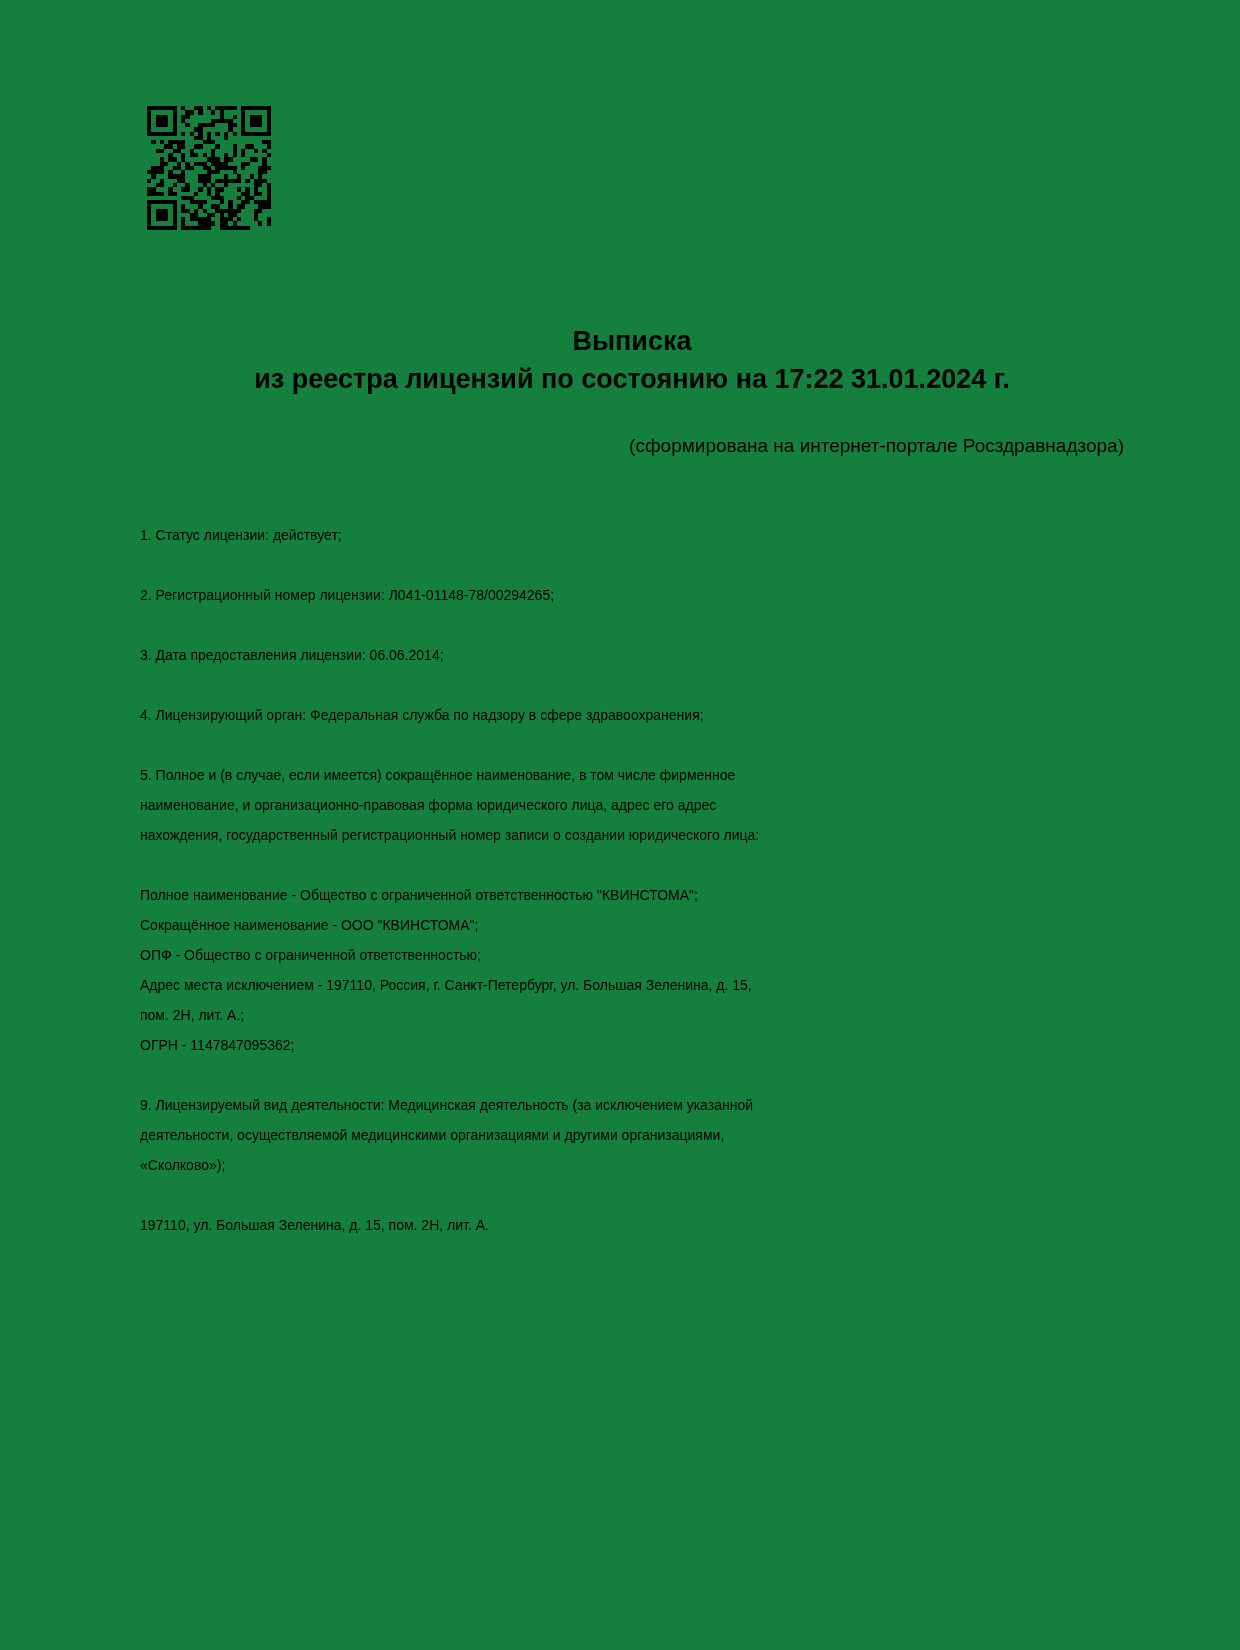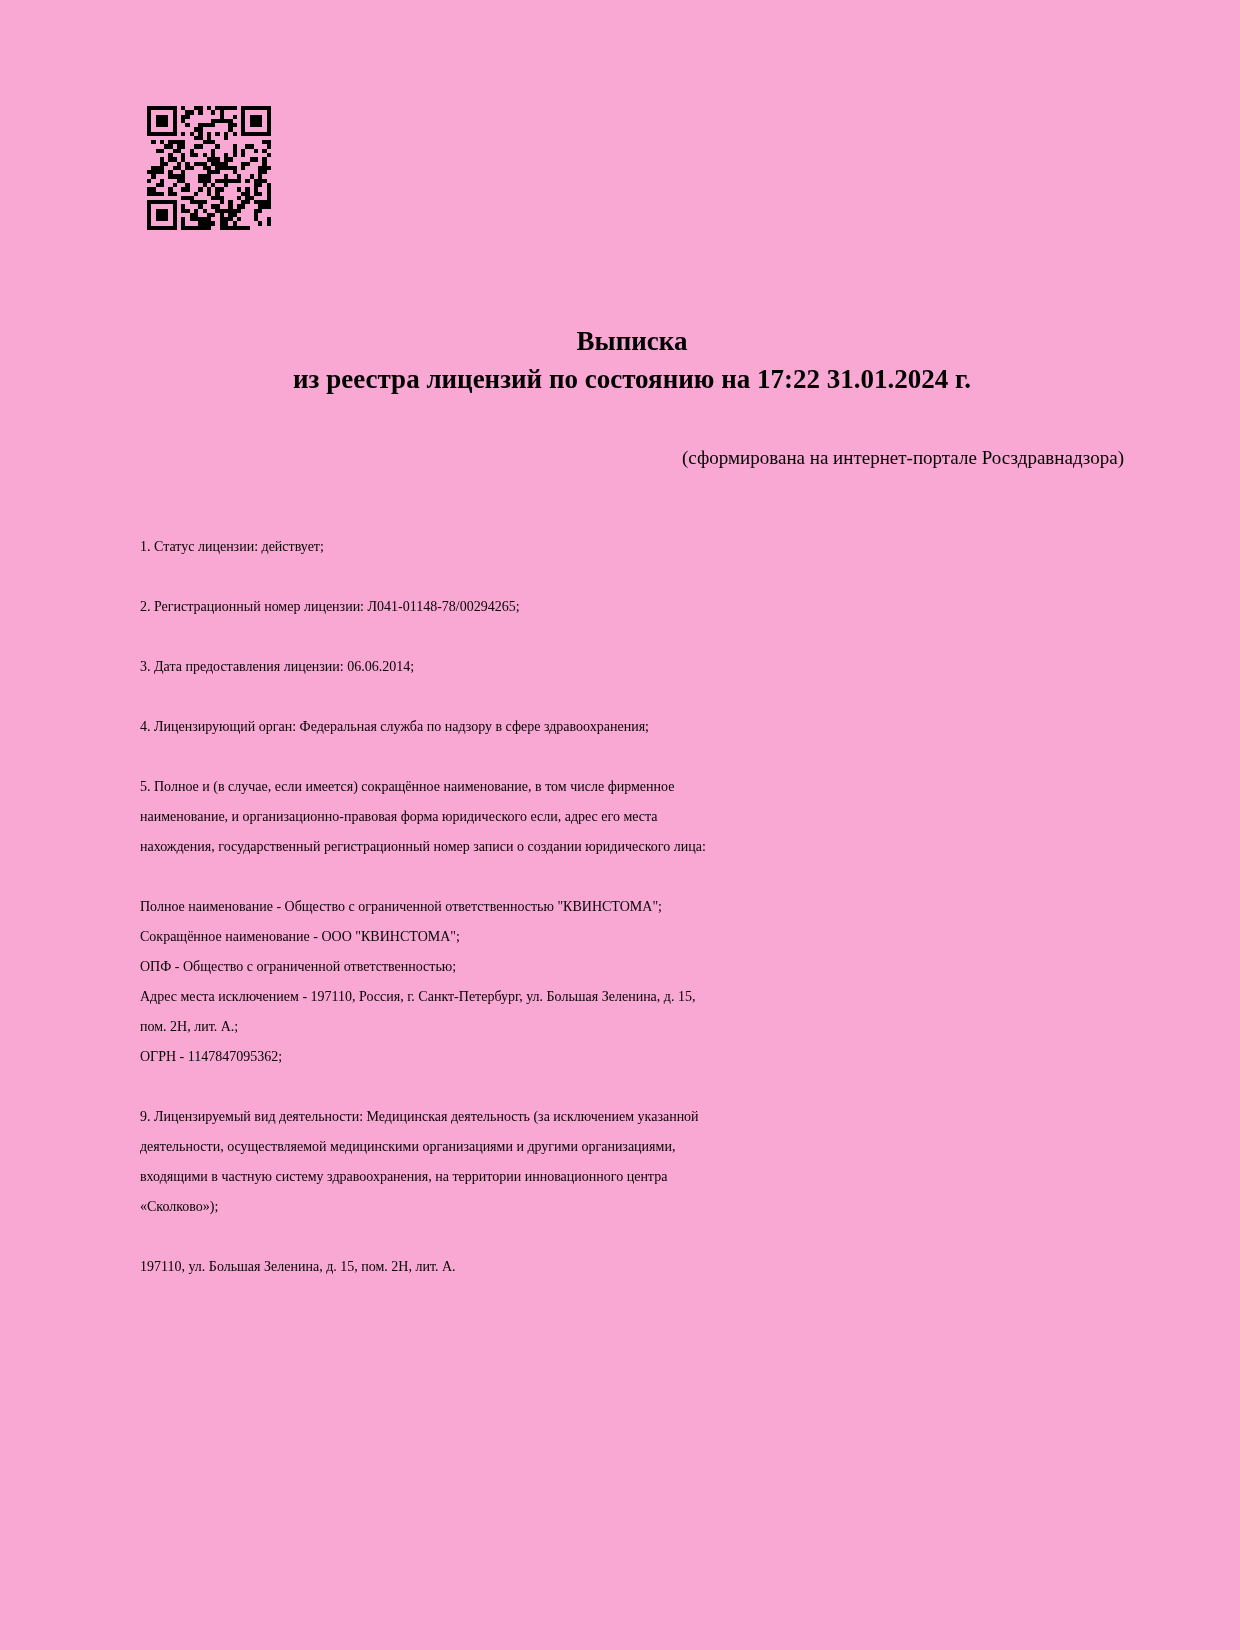--- a/index.html
+++ b/index.html
@@ -4,23 +4,23 @@
 <style>
   html, body {
     margin: 0;
     padding: 0;
     background: #ffffff;
   }
   .page {
     position: relative;
     width: 1240px;
     height: 1650px;
-    background: #f9a8d4;
+    background: #15803d;
     color: #000000;
-    font-family: Liberation Serif, serif;
+    font-family: Liberation Sans, sans-serif;
     overflow: hidden;
   }
   .qr {
     position: absolute;
     left: 147px;
     top: 106px;
     width: 124px;
     height: 124px;
   }
   .qr svg {
@@ -35,21 +35,21 @@
     width: 984px;
   }
   .title {
     padding-top: 322px;
     text-align: center;
     font-weight: bold;
     font-size: 27px;
     line-height: 38px;
   }
   .subtitle {
-    margin-top: 48px;
+    margin-top: 36px;
     text-align: right;
     font-size: 19px;
     line-height: 24px;
   }
   .body {
     margin-top: 62px;
     width: 968px;
     font-size: 14px;
     line-height: 30px;
   }
@@ -485,35 +485,34 @@
           <div class="line">2. Регистрационный номер лицензии: Л041-01148-78/00294265;</div>
         </div>
       <div class="para">
           <div class="line">3. Дата предоставления лицензии: 06.06.2014;</div>
         </div>
       <div class="para">
           <div class="line">4. Лицензирующий орган: Федеральная служба по надзору в сфере здравоохранения;</div>
         </div>
       <div class="para">
           <div class="line">5. Полное и (в случае, если имеется) сокращённое наименование, в том числе фирменное</div>
-          <div class="line">наименование, и организационно-правовая форма юридического если, адрес его места</div>
+          <div class="line">наименование, и организационно-правовая форма юридического лица, адрес его адрес</div>
           <div class="line">нахождения, государственный регистрационный номер записи о создании юридического лица:</div>
         </div>
       <div class="para">
           <div class="line">Полное наименование - Общество с ограниченной ответственностью "КВИНСТОМА";</div>
           <div class="line">Сокращённое наименование - ООО "КВИНСТОМА";</div>
           <div class="line">ОПФ - Общество с ограниченной ответственностью;</div>
           <div class="line">Адрес места исключением - 197110, Россия, г. Санкт-Петербург, ул. Большая Зеленина, д. 15,</div>
           <div class="line">пом. 2Н, лит. А.;</div>
           <div class="line">ОГРН - 1147847095362;</div>
         </div>
       <div class="para">
           <div class="line">9. Лицензируемый вид деятельности: Медицинская деятельность (за исключением указанной</div>
           <div class="line">деятельности, осуществляемой медицинскими организациями и другими организациями,</div>
-          <div class="line">входящими в частную систему здравоохранения, на территории инновационного центра</div>
           <div class="line">«Сколково»);</div>
         </div>
       <div class="para">
           <div class="line">197110, ул. Большая Зеленина, д. 15, пом. 2Н, лит. А.</div>
         </div>
     </div>
 
   </div>
 </div>
 

